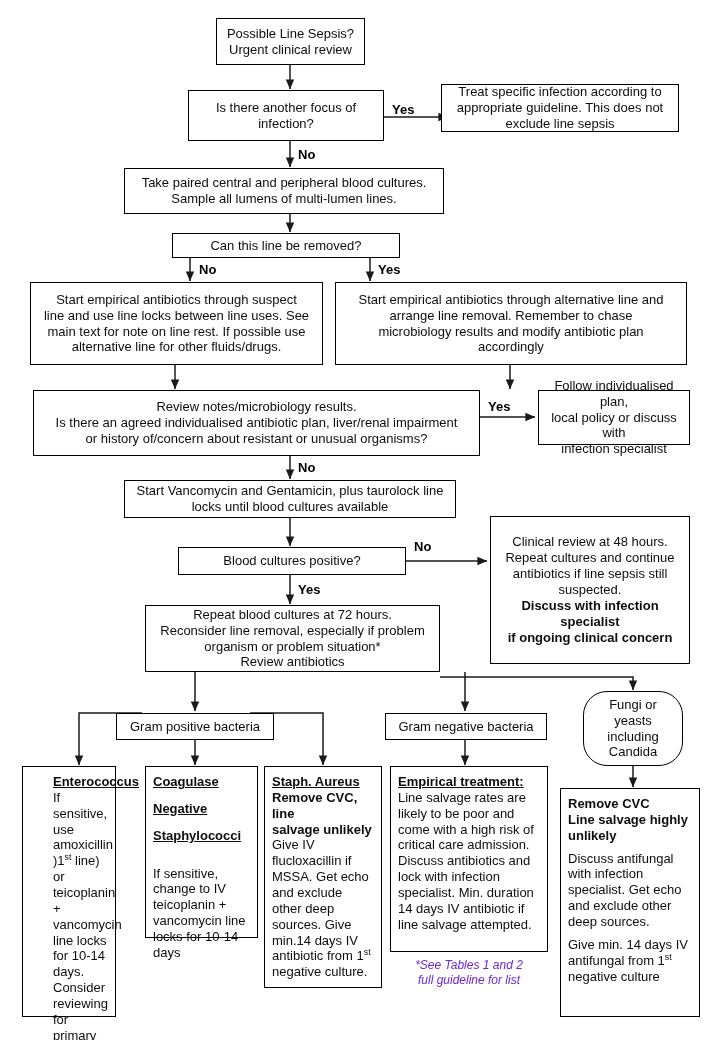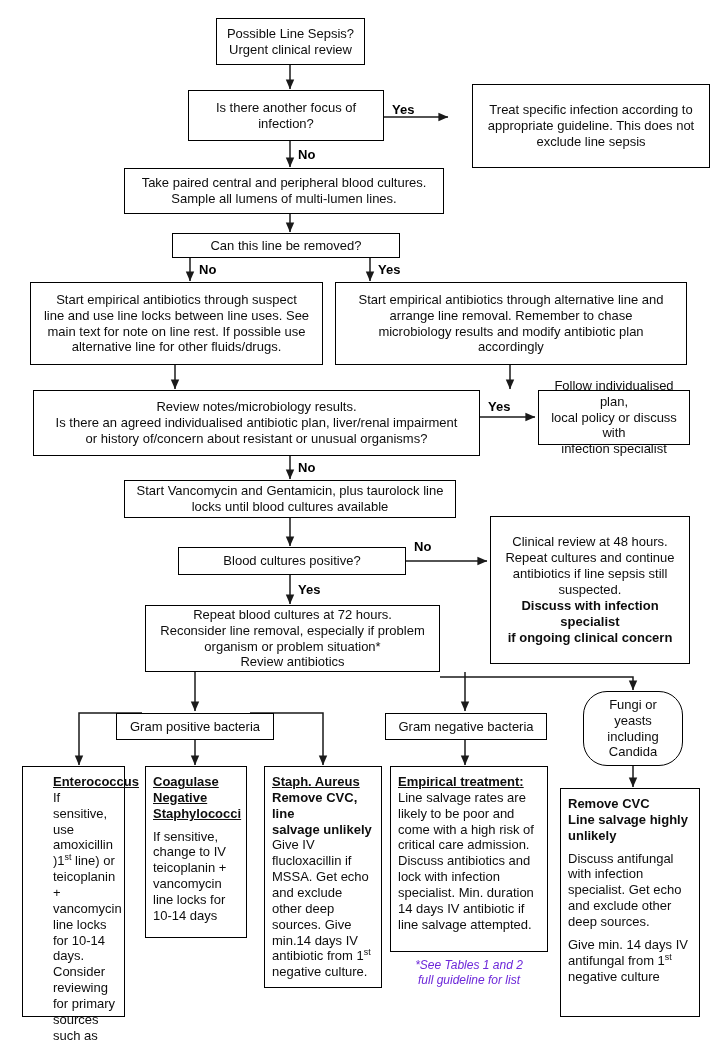--- a/index.html
+++ b/index.html
@@ -112,21 +112,21 @@
     <p>Urgent clinical review</p>
   </div>
 
   <div class="node" style="left:188px;top:90px;width:196px;height:51px;">
     <p>Is there another focus of</p>
     <p>infection?</p>
   </div>
   <div class="edge-label" style="left:392px;top:103px;">Yes</div>
   <div class="edge-label" style="left:298px;top:148px;">No</div>
 
-  <div class="node" style="left:472px;top:84px;width:238px;height:84px;">
+  <div class="node" style="left:441px;top:84px;width:238px;height:48px;">
     <p>Treat specific infection according to</p>
     <p>appropriate guideline. This does not</p>
     <p>exclude line sepsis</p>
   </div>
 
   <div class="node" style="left:124px;top:168px;width:320px;height:46px;">
     <p>Take paired central and peripheral blood cultures.</p>
     <p>Sample all lumens of multi-lumen lines.</p>
   </div>
 
@@ -199,27 +199,27 @@
     <p>Gram negative bacteria</p>
   </div>
 
   <div class="node" style="left:583px;top:691px;width:100px;height:75px;border-radius:24px;">
     <p>Fungi or</p>
     <p>yeasts</p>
     <p>including</p>
     <p>Candida</p>
   </div>
 
-  <div class="node left-al" style="left:22px;top:766px;width:103px;height:251px;padding-left:30px;">
+  <div class="node left-al" style="left:22px;top:766px;width:94px;height:251px;padding-left:30px;">
     <p class="u">Enterococcus</p>
     <div class="sp"></div>
     <p><span>If sensitive, use amoxicillin )1</span><sup>st</sup><span> line)  or teicoplanin + vancomycin line locks for 10-14 days. Consider reviewing for primary sources such as gut, urine, endocarditis etc</span></p>
   </div>
 
-  <div class="node left-al" style="left:145px;top:766px;width:102px;height:172px;">
+  <div class="node left-al" style="left:145px;top:766px;width:113px;height:172px;gap:11px;">
     <p class="u">Coagulase</p>
     <p class="u">Negative</p>
     <p class="u">Staphylococci</p>
     <div class="sp"></div>
     <p>If sensitive, change to IV teicoplanin + vancomycin line locks for 10-14  days</p>
   </div>
 
   <div class="node left-al" style="left:264px;top:766px;width:118px;height:222px;">
     <p class="u">Staph. Aureus</p>
     <div class="sp"></div>

